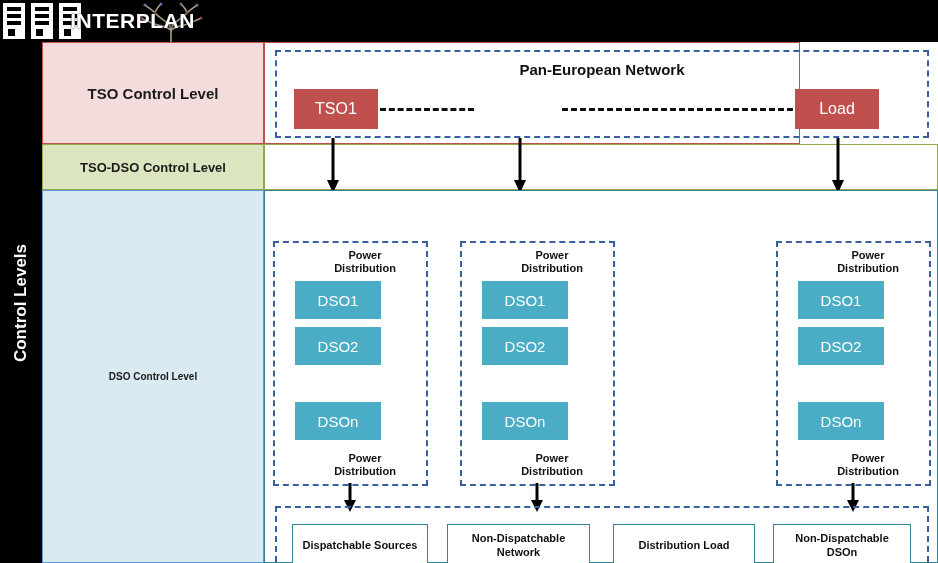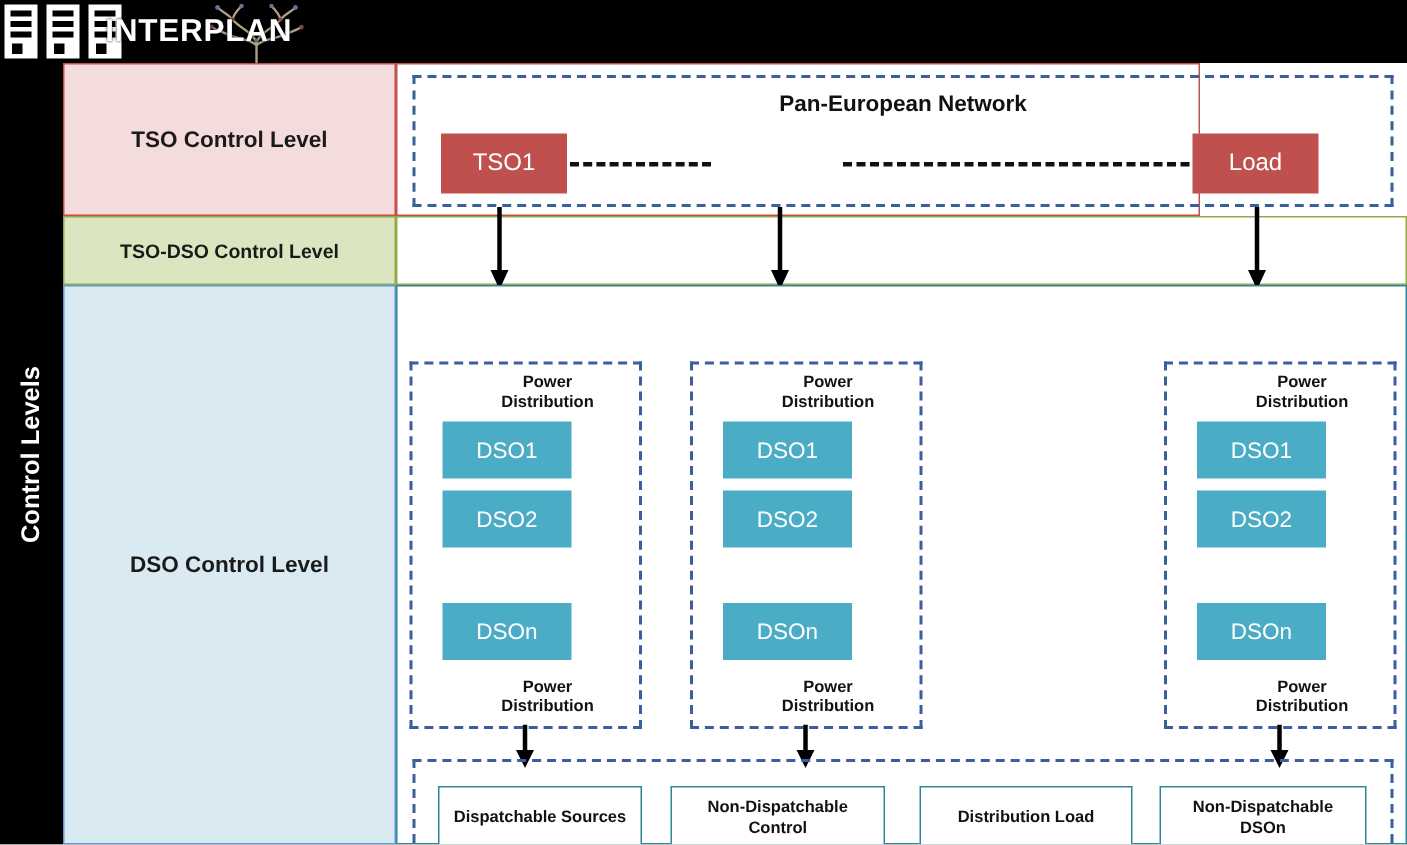--- a/index.html
+++ b/index.html
@@ -75,21 +75,21 @@
     font-size:15px;
   }
   #lvl-tsodso{
     left:42px;top:144px;width:222px;height:46px;
     background:#dbe5c0;border:1px solid #94a94a;
     font-size:13px;
   }
   #lvl-dso{
     left:42px;top:190px;width:222px;height:373px;
     background:#d9eaf3;border:1px solid #5b9bd5;
-    font-size:15px;
+    font-size:10px;
   }
 
   
   #right{
     position:absolute;left:264px;top:42px;width:674px;height:521px;
     background:#fff;box-sizing:border-box;
   }
   #band-tso{
     position:absolute;left:0;top:0;width:536px;height:102px;
     border:1px solid #c0504d;box-sizing:border-box;background:#fff;
@@ -352,21 +352,21 @@
           <line x1="9" y1="0" x2="9" y2="20" stroke="#000" stroke-width="3"></line>
           <polygon points="9,29 3,17 15,17" fill="#000"></polygon>
         </svg>
       </div>
 
       <div class="dashpanel" id="pan-load">
         <div class="srcbox" id="sb1">
           <span><span>Dispatchable  Sources</span></span>
         </div>
         <div class="srcbox" id="sb2">
-          <span><span>Non-Dispatchable</span><br><span>Control</span></span>
+          <span><span>Non-Dispatchable</span><br><span>Network</span></span>
         </div>
         <div class="srcbox" id="sb3">
           <span><span>Distribution  Load</span></span>
         </div>
         <div class="srcbox" id="sb4">
           <span><span>Non-Dispatchable</span><br><span>DSOn</span></span>
         </div>
 
       </div>
 

